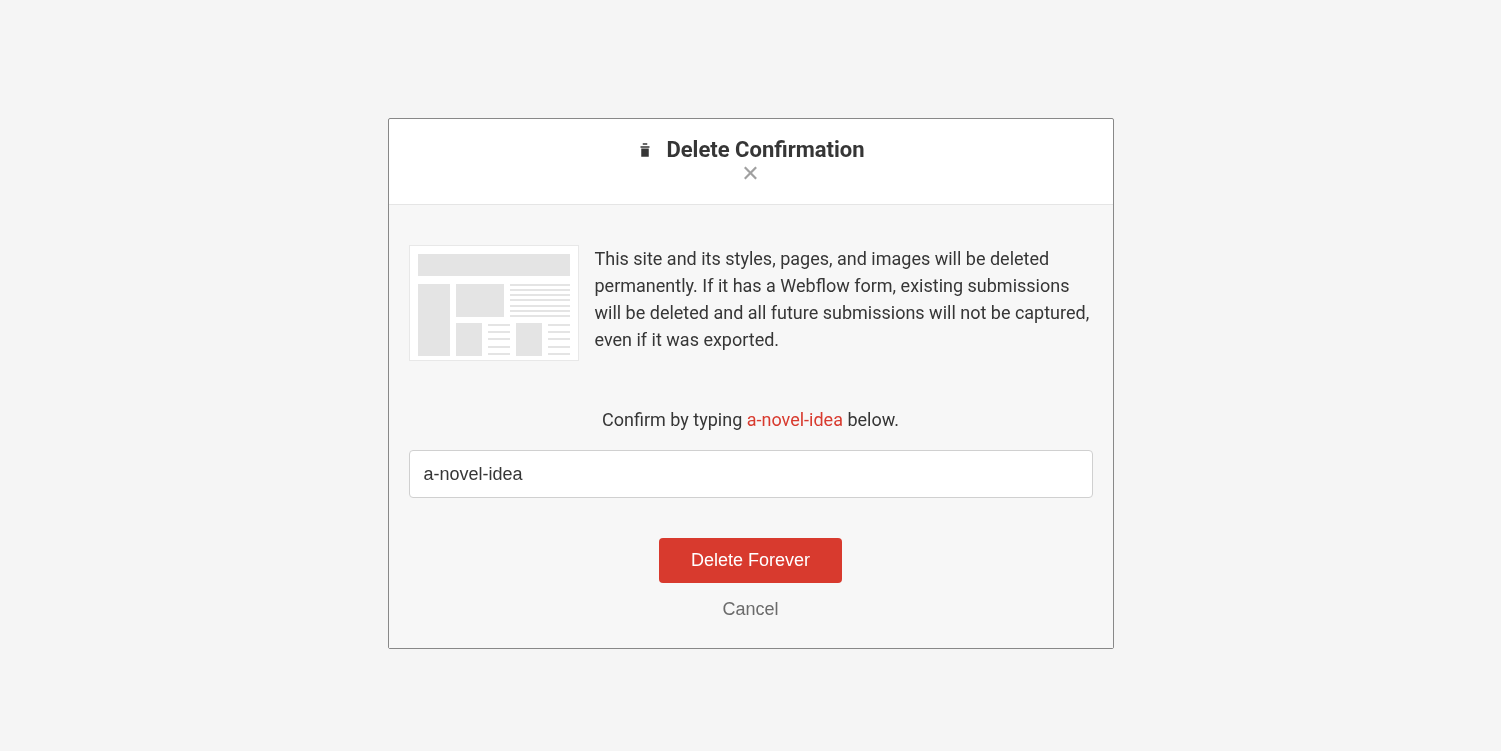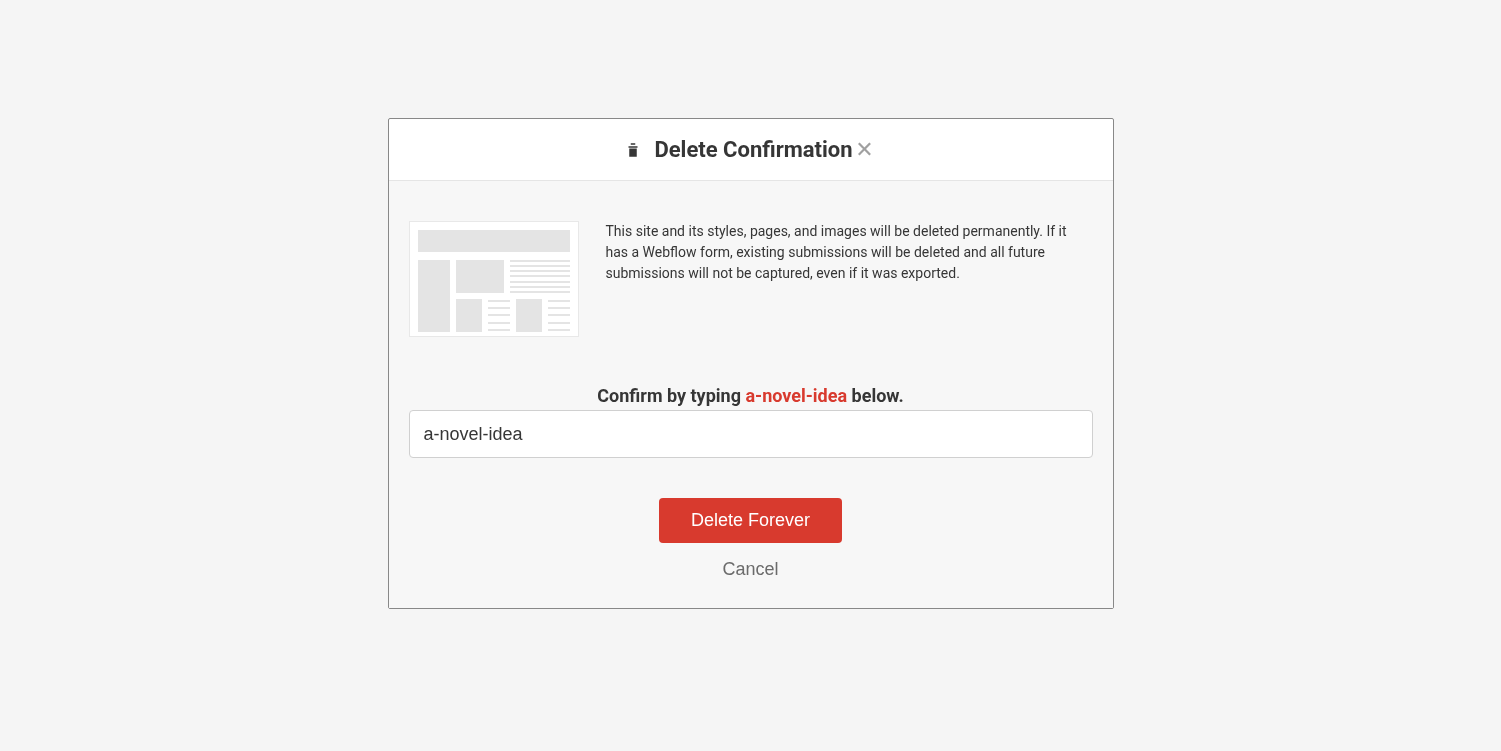--- a/index.html
+++ b/index.html
@@ -19,23 +19,24 @@
     }
     .modal {
       width: 726px;
       background: #fff;
       border: 1px solid #888;
       border-radius: 2px;
     }
     .modal-header {
       display: flex;
       align-items: center;
-      justify-content: center;
+      justify-content: flex-end;
       padding: 18px 4px;
       border-bottom: 1px solid #e5e5e5;
+      flex-direction: column;
     }
     .modal-header-left {
       display: flex;
       align-items: center;
       gap: 12px;
     }
     .trash-icon {
       width: 18px;
       height: 18px;
       display: flex;
@@ -120,33 +121,31 @@
       flex-direction: column;
       justify-content: space-around;
       gap: 3px;
     }
     .thumb-line {
       height: 2px;
       background: #e4e4e4;
       width: 100%;
     }
     .info-text {
-      font-size: 14px;
+      font-size: 18px;
       line-height: 1.5;
       color: #363636;
-      margin-left: 11px;
     }
     .confirm-section {
       text-align: center;
     }
     .confirm-prompt {
       font-size: 18px;
       color: #363636;
-      margin-bottom: 4px;
-      font-weight: bold;
+      margin-bottom: 20px;
     }
     .confirm-slug {
       color: #d83a2e;
     }
     .confirm-input {
       width: 100%;
       height: 48px;
       padding: 0 14px;
       font-size: 18px;
       color: #363636;

